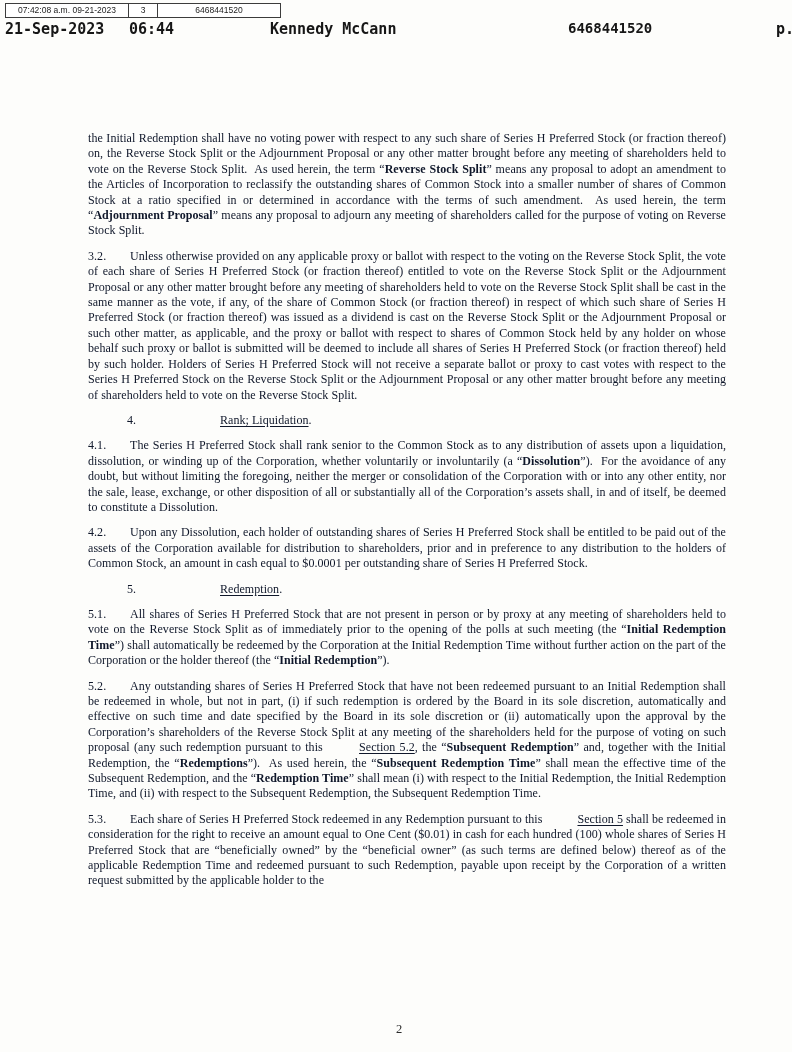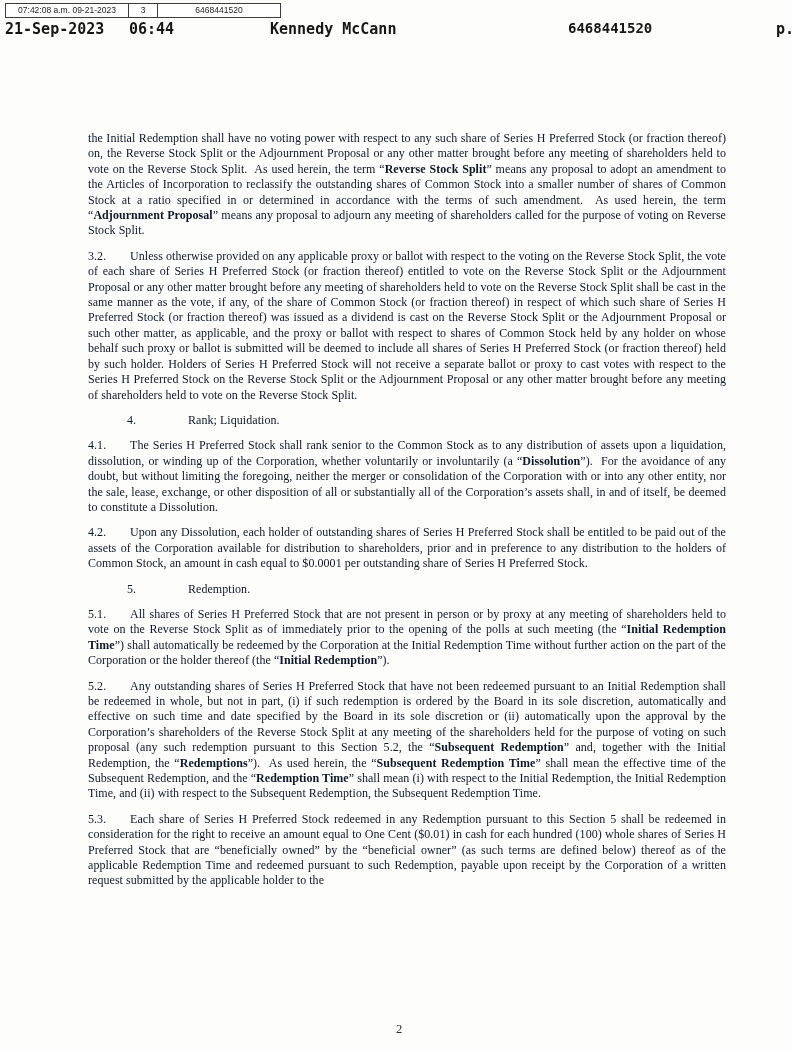--- a/index.html
+++ b/index.html
@@ -41,21 +41,21 @@
   .doc {
     position:absolute; left:88px; top:131px; width:638px;
     font-size:12px; line-height:15.4px; text-align:justify;
     color:#0f172a; letter-spacing:0.05px;
   }
   .doc p { margin:0 0 10px 0; }
   .doc p.heading { text-align:left; }
   .pnum { display:inline-block; width:42px; }
   .hnum { display:inline-block; margin-left:39px; width:61px; }
   .b { font-weight:bold; }
-  .u { text-underline-offset:2px; }
+  .u { text-decoration:underline; text-underline-offset:2px;margin-left:32px; }
   .footer-page {
     position:absolute; top:1022px; left:88px; width:622px;
     text-align:center; font-size:12.5px; color:#2a2a2a;
   }
 </style>
 </head>
 <body>
 
 <div class="page">
 

